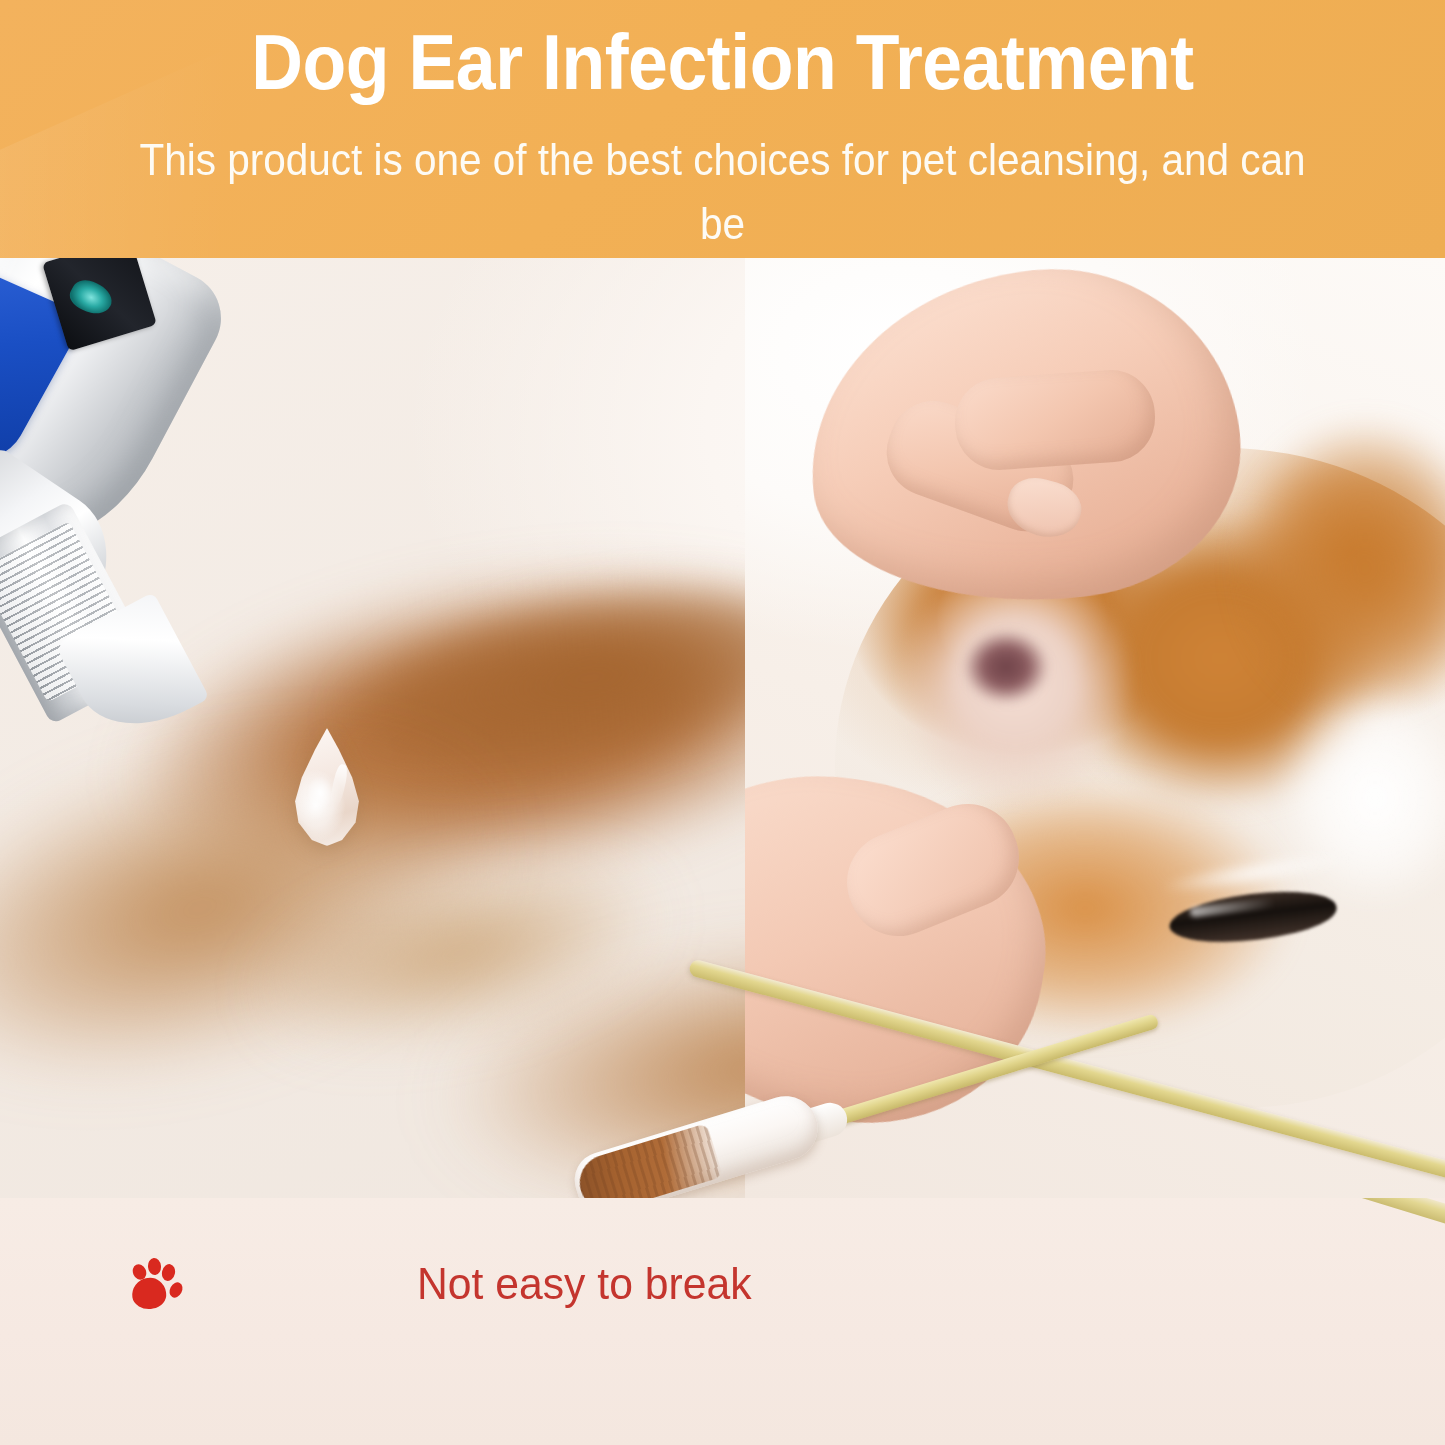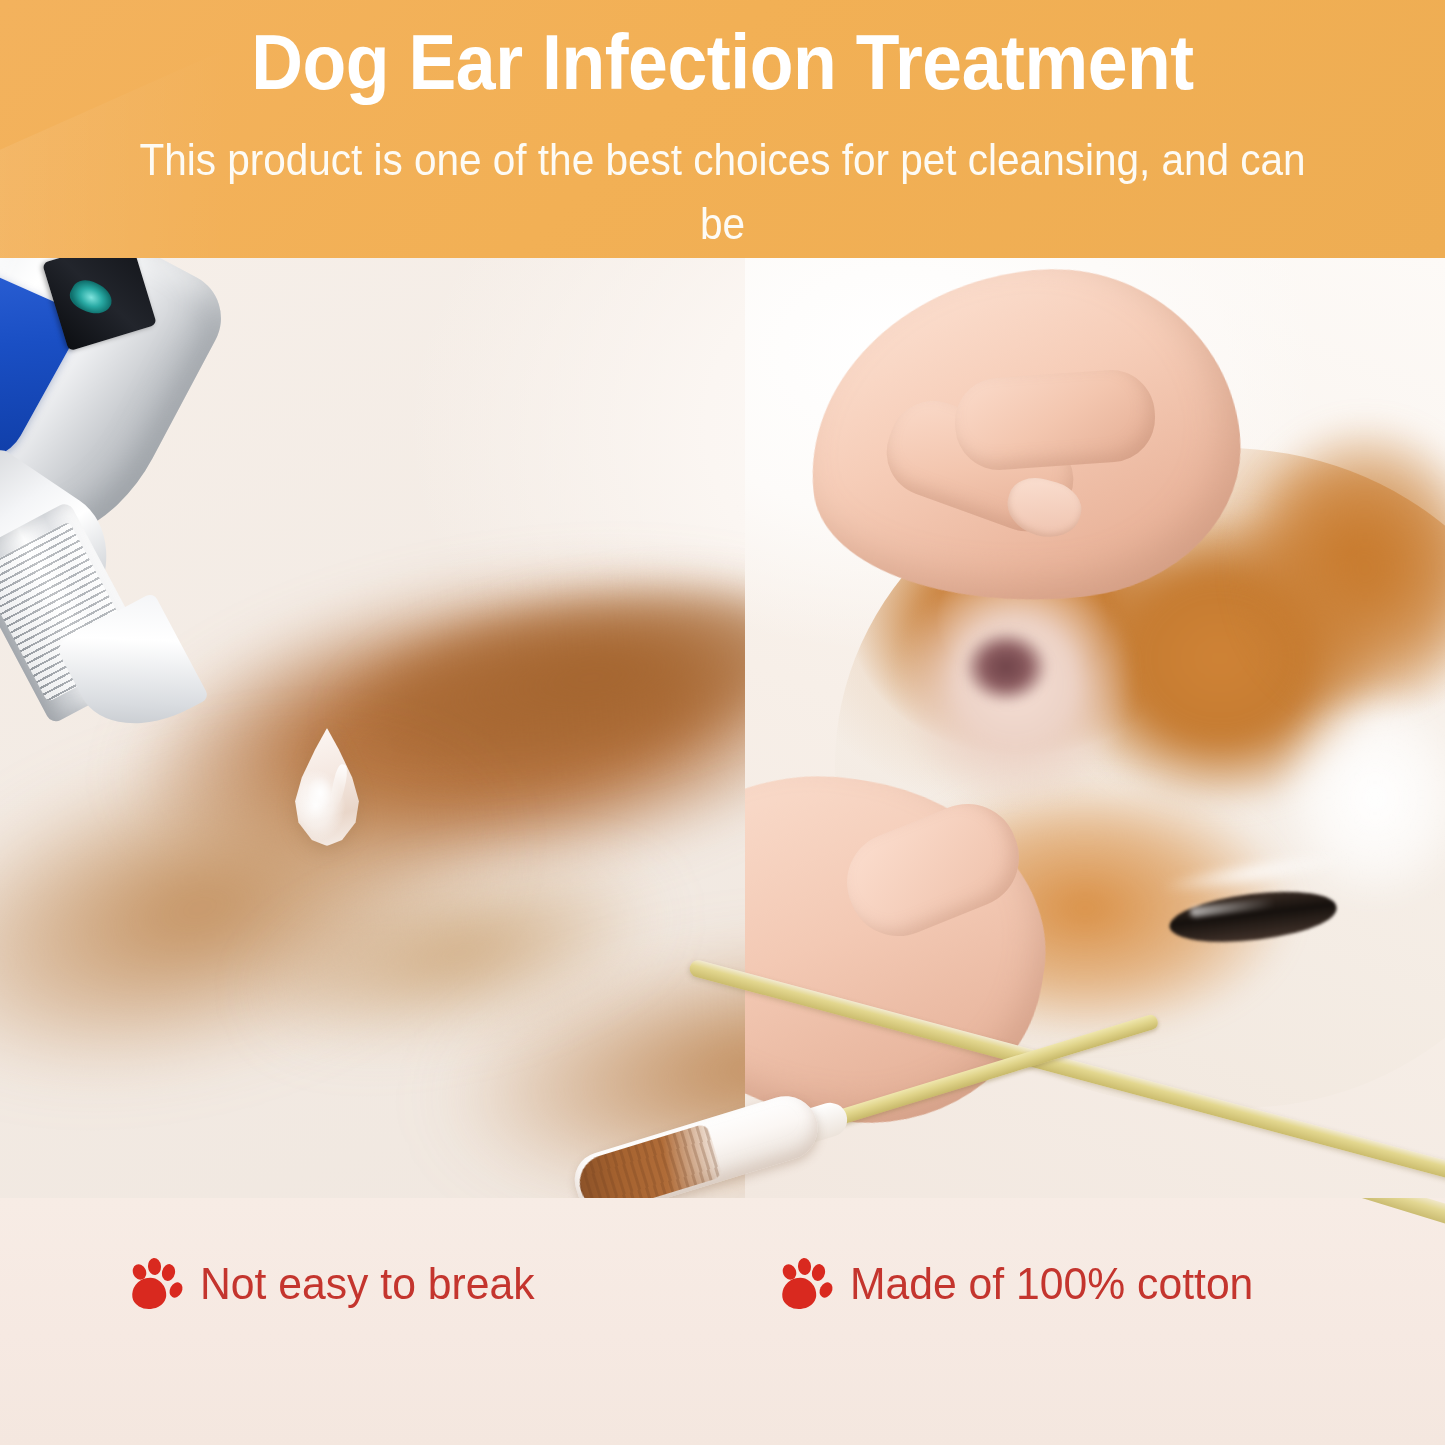--- a/index.html
+++ b/index.html
@@ -351,21 +351,21 @@
   .feat-grid{
     position:absolute;left:0;top:0;width:100%;height:100%;
     display:grid;
     grid-template-columns:1fr 1fr;
     grid-template-rows:1fr 1fr;
     padding:44px 34px 30px 130px;
     column-gap:18px;
     row-gap:6px;
   }
   .feat{
-    display:flex;align-items:center;gap:20px;
+    display:flex;align-items:center;gap:20px;justify-content:space-between;
   }
   .paw{
     position:relative;width:50px;height:52px;flex:0 0 50px;
   }
   .paw .pad{
     position:absolute;left:2px;top:20px;width:34px;height:31px;
     background:#d9291f;
     border-radius:52% 48% 46% 54% / 56% 54% 44% 46%;
     transform:rotate(-8deg);
   }
@@ -469,28 +469,18 @@
           <span class="toe t1"></span>
             <span class="toe t2"></span>
           <span class="toe t3"></span>
             <span class="toe t4"></span>
           <span class="pad"></span>
         </span>
         <span class="feat-label">Not easy to break</span>
       </div>
 
 
-      <div class="feat col-left">
-        <span class="paw">
-          <span class="toe t1"></span>
-            <span class="toe t2"></span>
-          <span class="toe t3"></span>
-            <span class="toe t4"></span>
-          <span class="pad"></span>
-        </span>
-        <span class="feat-label">Made of 100% cotton</span>
-      </div>
 
 
     </div>
   </div>
 
 </div>
 
 </body></html>

